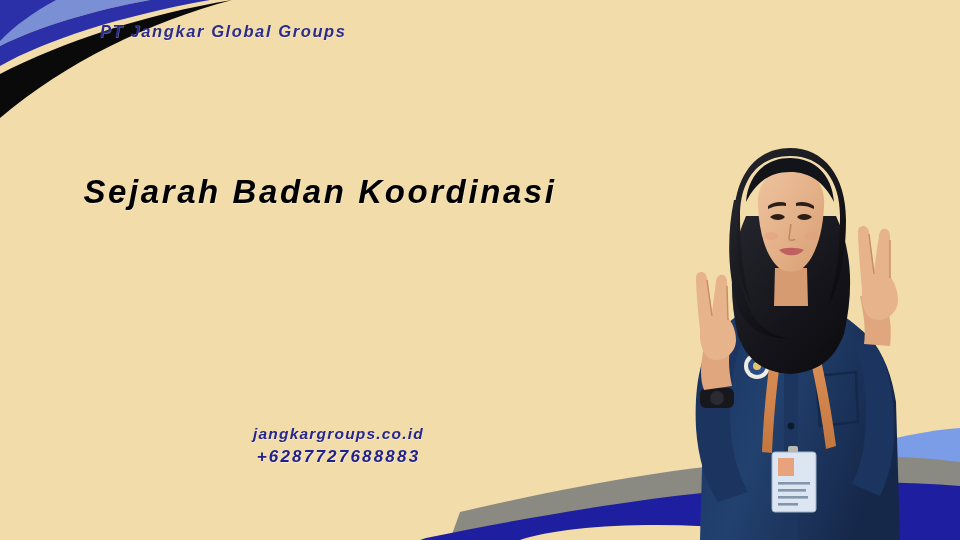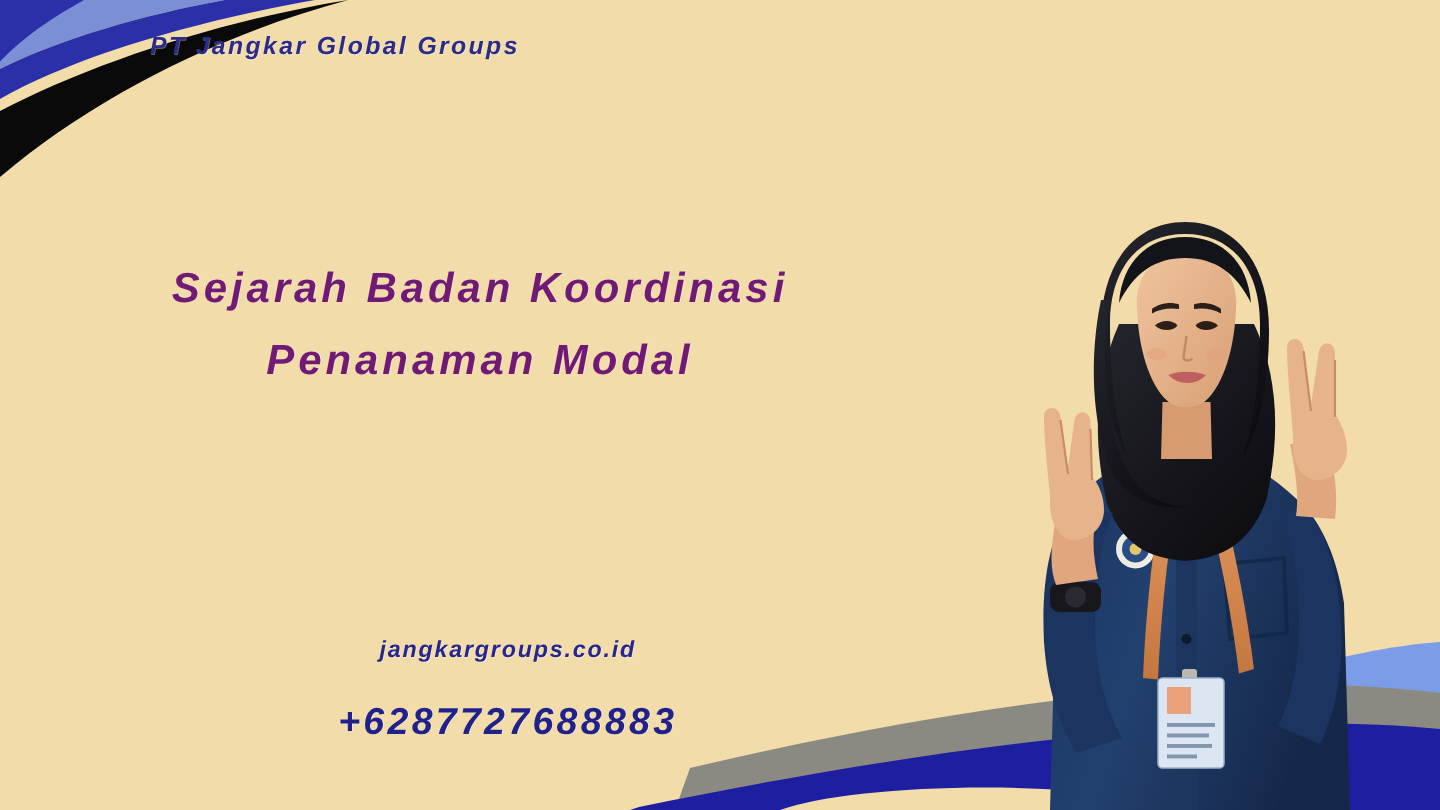--- a/index.html
+++ b/index.html
@@ -37,26 +37,26 @@
 
   
   #title-block {
     position:absolute;
     left:0; top:168px;
     width:640px;
     text-align:center;
   }
   #title-block .tline {
     display:block;
-    font-size:28px;
+    font-size:33px;
     line-height:48px;
     font-weight:bold;
     font-style:italic;
     letter-spacing:2.6px;
-    color:#701a75;
+    color:#000000;
     white-space:nowrap;
     text-shadow:0.6px 0.6px 0 rgba(255,255,255,0.4);
   }
 
   
   #contact {
     position:absolute;
     left:0; top:425px;
     width:660px;
     text-align:center;
@@ -66,22 +66,22 @@
     display:block;
     font-size:15.5px;
     font-weight:bold;
     font-style:italic;
     letter-spacing:1.2px;
     color:#26268E;
     text-shadow:0.5px 0.5px 0 rgba(255,255,255,0.4);
   }
   #phone {
     display:block;
-    margin-top:24px;
-    font-size:25px;
+    margin-top:4px;
+    font-size:17px;
     font-weight:bold;
     font-style:italic;
     letter-spacing:2.2px;
     color:#21218C;
     text-shadow:0.6px 0.6px 0 rgba(255,255,255,0.4);
   }
 
   
   #person {
     position:absolute;
@@ -101,21 +101,20 @@
     <path fill="#2B2FA8" d="M0,0 L56,0 C34,12 14,26 0,41 Z
              M150,0 L210,0 C120,16 46,40 0,66 L0,46 C40,26 95,10 150,0 Z"></path>
 
     <path fill="#0A0A0A" d="M232,0 C150,22 66,62 0,118 L0,74 C62,42 146,14 232,0 Z"></path>
   </svg>
 
   <div id="brand">PT Jangkar Global Groups</div>
 
   <div id="title-block">
     <span class="tline">Sejarah Badan Koordinasi</span>
-    <span class="tline">Penanaman Modal</span>
   </div>
 
   <div id="contact">
     <span id="website">jangkargroups.co.id</span>
     <span id="phone">+6287727688883</span>
   </div>
 
   <svg id="deco-br" class="deco" viewBox="0 0 630 140" preserveAspectRatio="none">
 
     <path fill="#7B9DE8" d="M630,28 C600,30 560,38 520,50 L520,140 L630,140 Z"></path>

